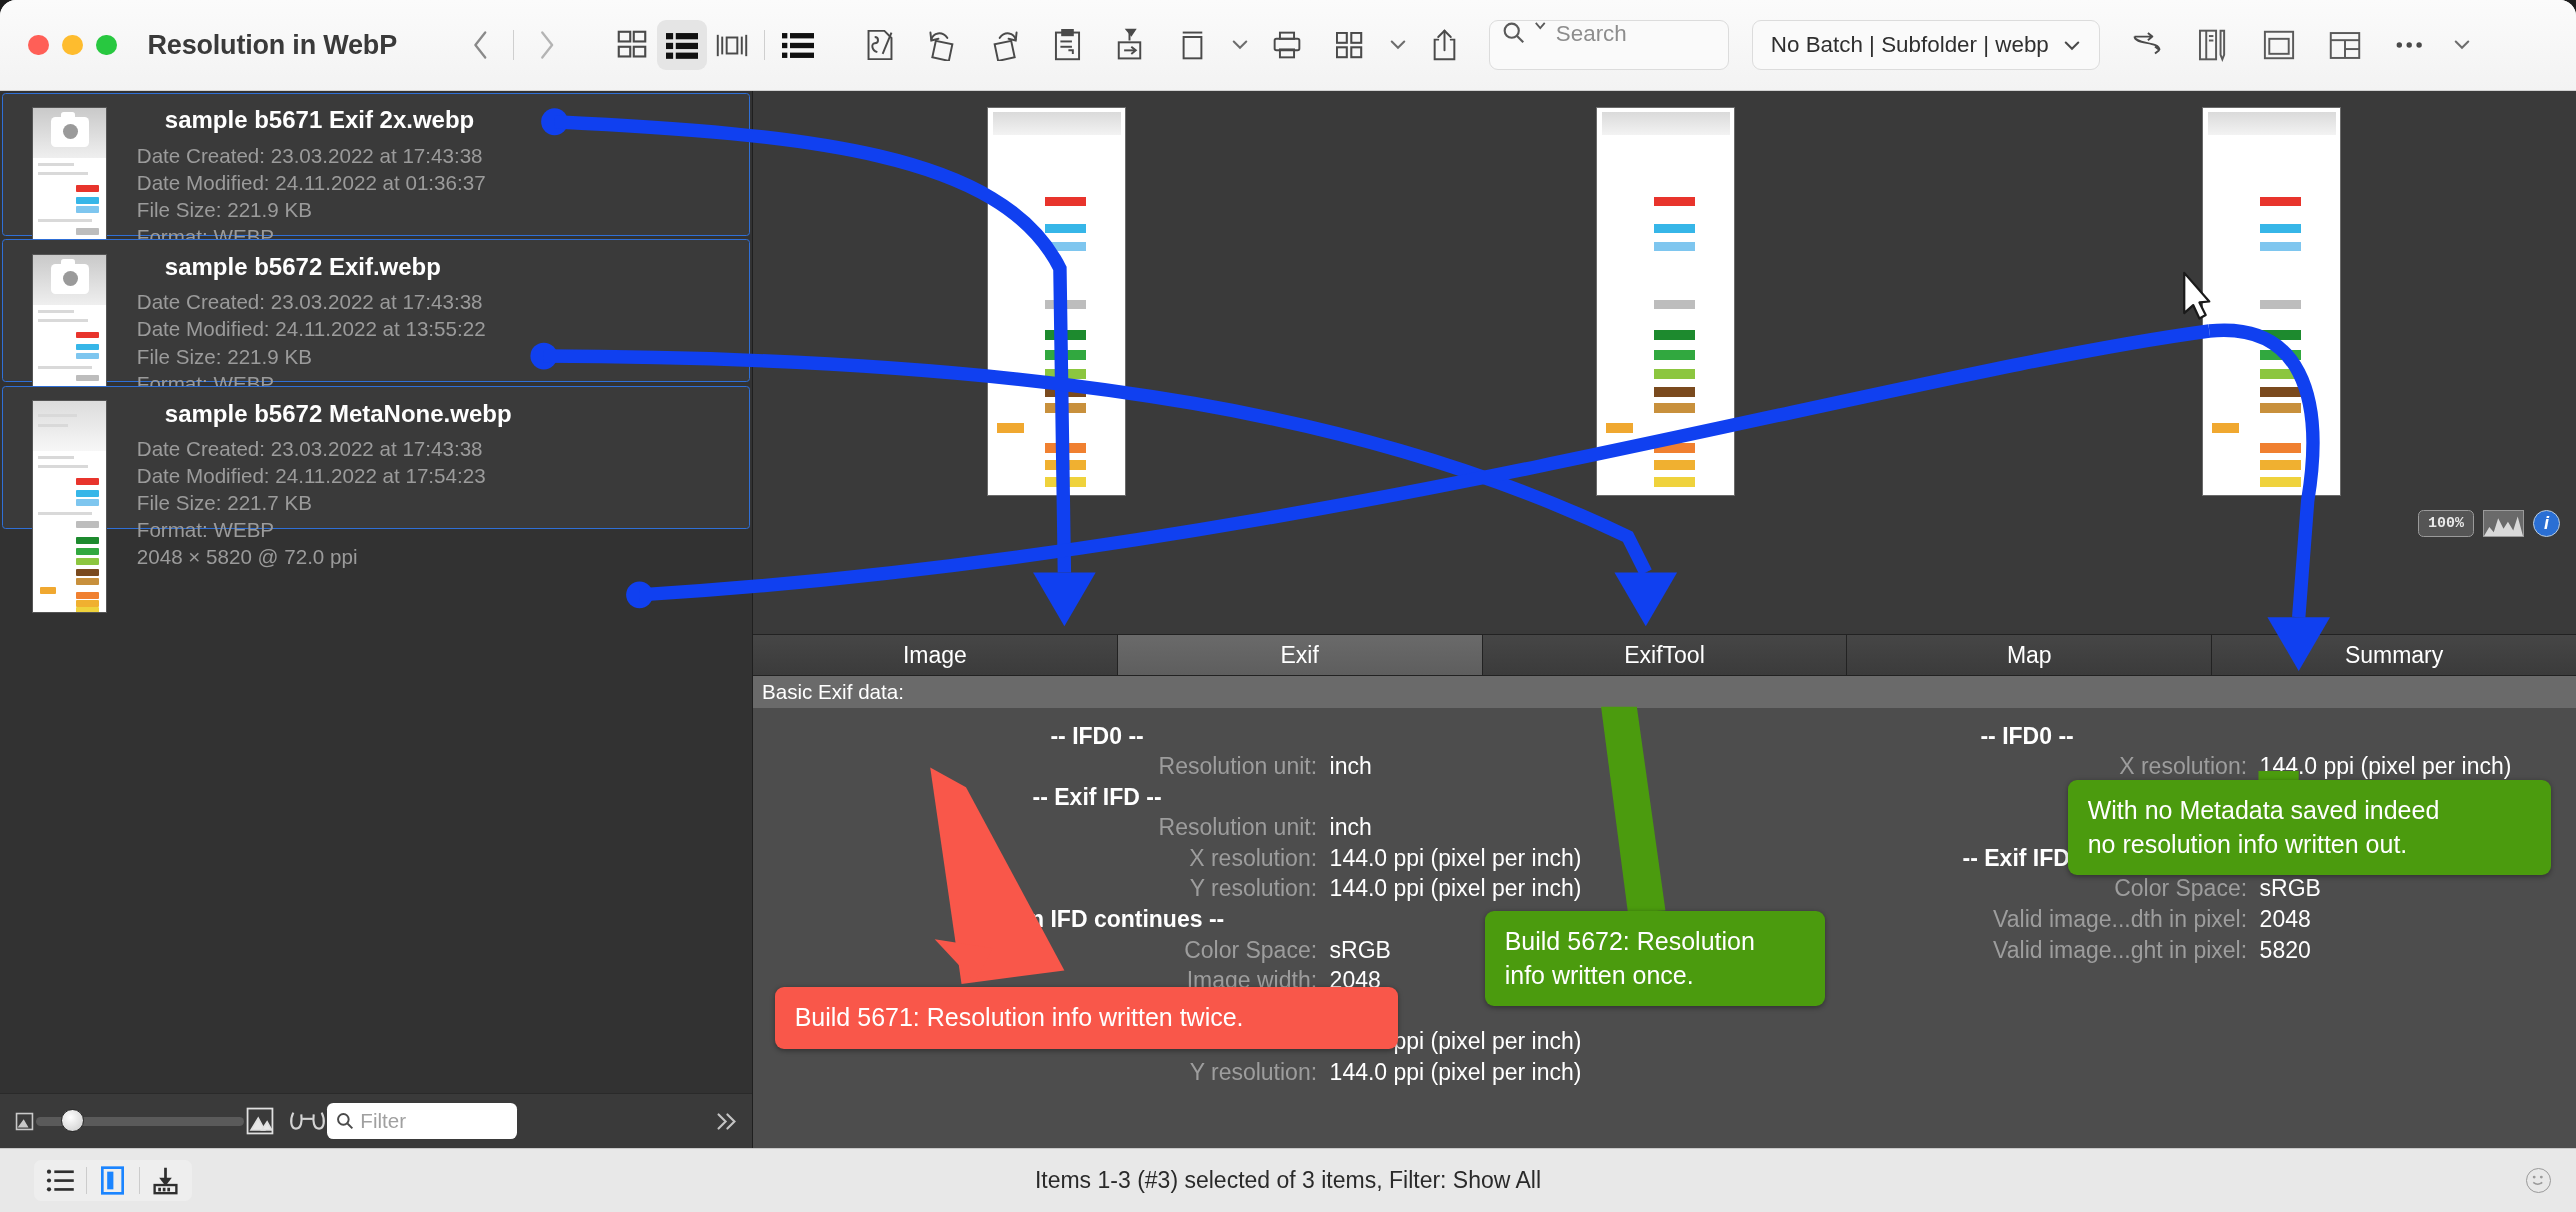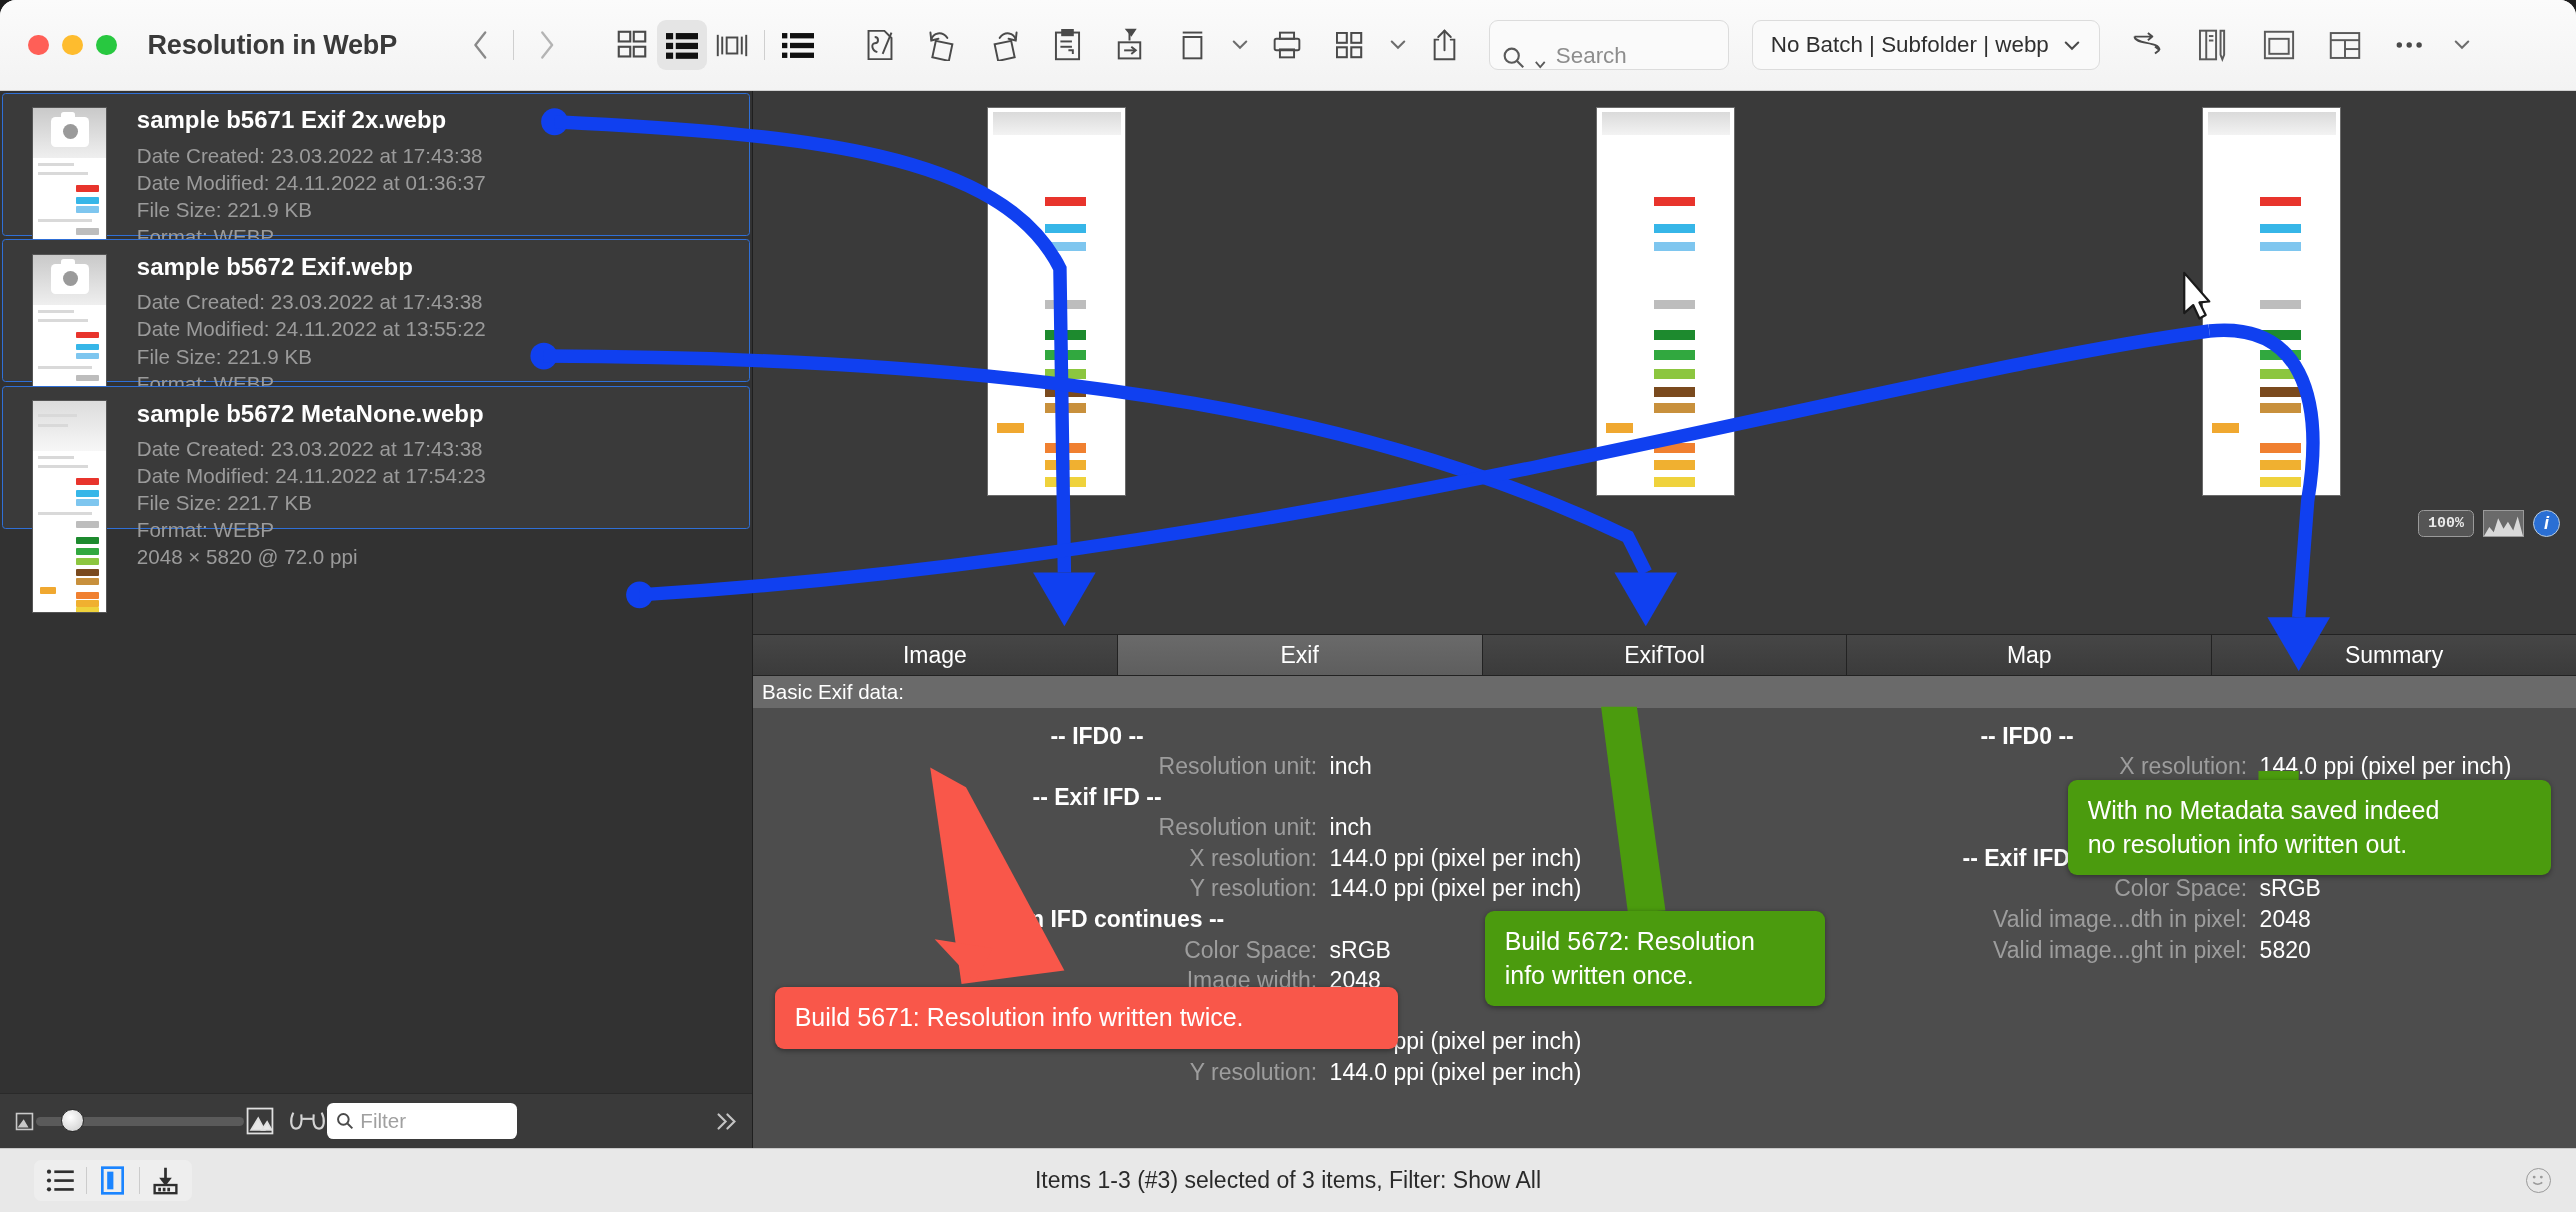--- a/index.html
+++ b/index.html
@@ -38,21 +38,21 @@
     width: 50px; height: 50px; display: flex; align-items: center;
     justify-content: center; border-radius: 9px; color: #4a4a4a;
   }
   .tbtn.active { background: #e5e5e5; color: #111; }
   .tbtn svg { display: block; }
   .sep { width: 0.9px; height: 30px; background: #cfcfcf; margin: 0 7.2px; }
   .chev { margin-left: 1.8px; color: #6d6d6d; }
 
   .searchbox {
     height: 50px; width: 240px; border: 0.9px solid #dcdcdc; border-radius: 9px;
-    background: #fafafa; display: flex; align-items: flex-end; padding: 0 12.5px;
+    background: #fafafa; display: flex; align-items: flex-start; padding: 0 12.5px;
     gap: 9px; color: #8d8d8d; font-size: 22.4px;
   }
   .batchbox {
     height: 50px; border: 0.9px solid #dcdcdc; border-radius: 9px;
     background: #fafafa; display: flex; align-items: center; padding: 0 18px;
     gap: 14.3px; color: #2f2f2f; font-size: 22.4px; white-space: nowrap;
   }
 
   
   .body {
@@ -79,21 +79,21 @@
   .thumb .cam {
     position:absolute; top:9px; left:18px; width:38px; height:30px;
     background:#fff; border-radius:4.5px;
   }
   .thumb .cam:before{content:"";position:absolute;top:-5.4px;left:9.8px;width:14.3px;height:6.3px;background:#fff;border-radius:2.7px 2.7px 0 0;}
   .thumb .cam:after{content:"";position:absolute;top:7.2px;left:11.6px;width:15px;height:15px;border-radius:50%;background:#9a9a9a;}
   .tl { position:absolute; height:2.7px; background:#d9d9d9; left:4.5px; }
   .tc { position:absolute; height:6.3px; border-radius:0.9px; }
 
   .fileinfo { padding-top: 3.6px; }
-  .fname { font-size: 24px; font-weight: 700; color: #ffffff; margin-bottom: 7.2px; white-space: nowrap;}
+  .fname { font-size: 24px; font-weight: 700; color: #ffffff; margin-bottom: 7.2px; white-space: nowrap; margin-left: 28px;}
   .fmeta { font-size: 20.6px; color: #9b9b9b; line-height: 1.32; white-space: nowrap;}
 
   .sidebottom {
     position: absolute; left: 0; right: 0; bottom: 0; height: 55px;
     background: #3a3a3a; border-top: 0.9px solid #2a2a2a;
     display: flex; align-items: center; padding: 0 12.5px; 
   }
   .slider { width: 208px; height: 9px; background: #5a5a5a; border-radius: 4.5px; position: relative; }
   .slider .knob { position:absolute; left: 25px; top: -7.2px; width: 23px; height: 23px; border-radius: 50%;
     background: radial-gradient(circle at 40% 35%, #fff, #c9c9c9); border: 1.8px solid #2a2a2a; }

